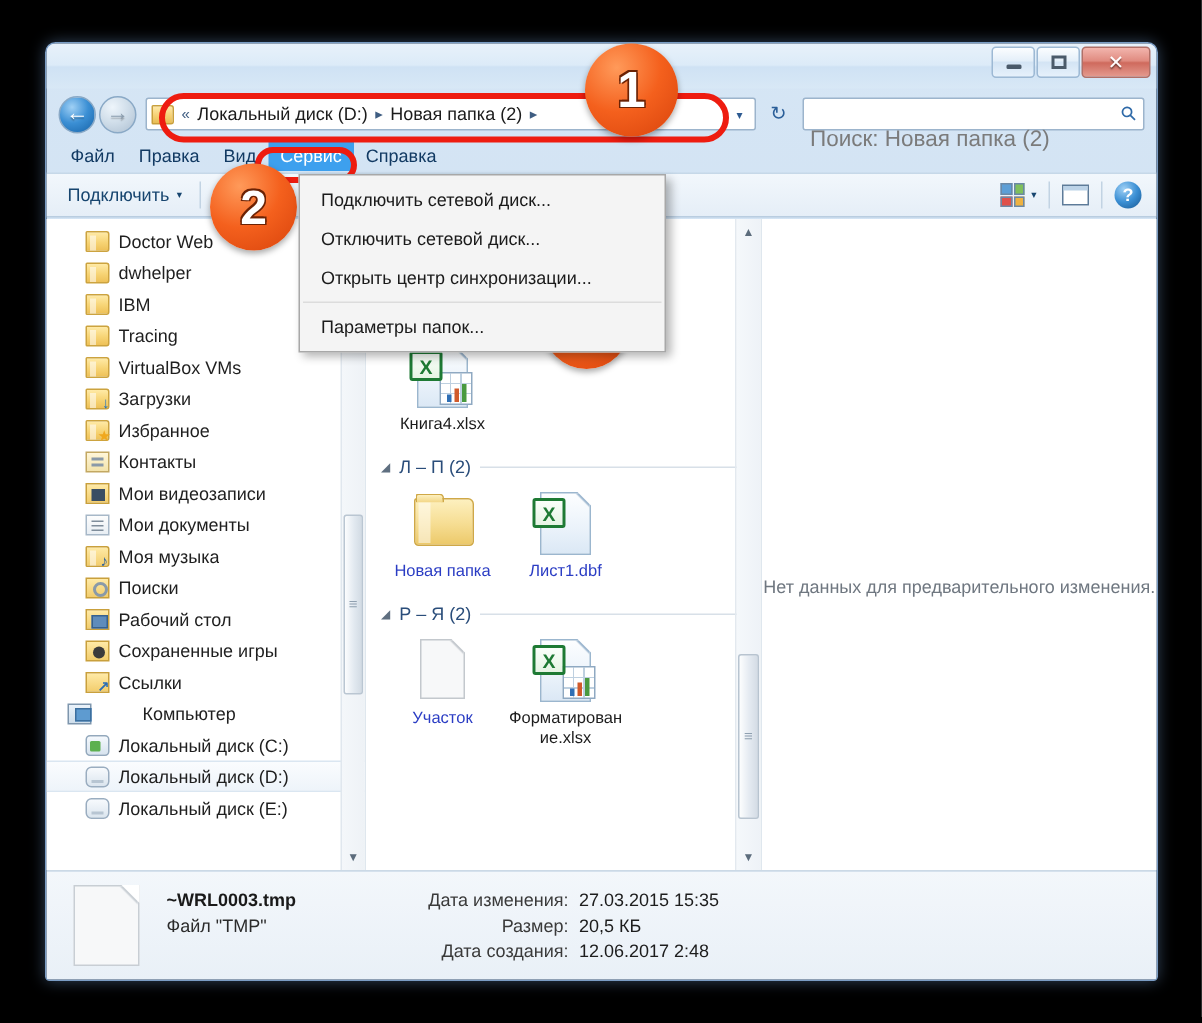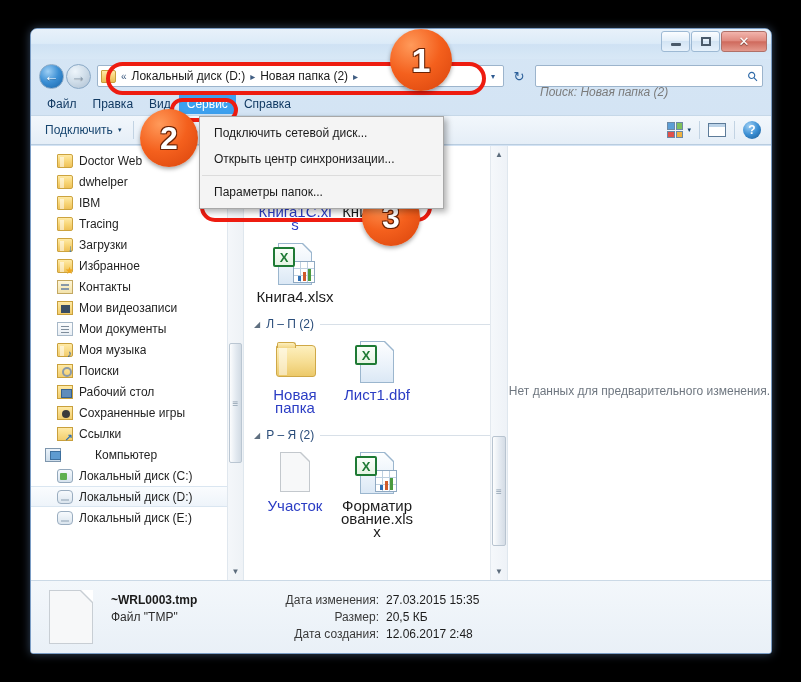--- a/index.html
+++ b/index.html
@@ -91,21 +91,21 @@
     flex: none; width: 22px; height: 22px; margin-left: 4px;
     display: flex; align-items: center; justify-content: center;
     color: #2b5f99; font-size: 13px; cursor: default;
   }
   .searchbox {
     flex: none; width: 228px; height: 22px; margin-left: 5px;
     background: #fff; border: 1px solid #9cb4cc; border-radius: 2px;
     display: flex; align-items: center; padding: 0 4px;
   }
   .searchbox .ph {
-    flex: 1; font-size: 12px; color: #7b7b7b; font-style: italic;
+    flex: 1; font-size: 15px; color: #7b7b7b; 
     white-space: nowrap; overflow: hidden; margin-top: 32px;
   }
   .searchicon { color: #2f6aa8; font-size: 13px; transform: rotate(-45deg); }
 
   
   .menubar {
     position: absolute; left: 0; top: 64px; width: 100%; height: 22px;
     display: flex; align-items: center; padding-left: 8px;
   }
   .menuitem {
@@ -236,21 +236,21 @@
   }
   .ghdr .tri { font-size: 8px; color: #5f6f80; }
   .ghdr .line { flex: 1; height: 1px; background: #d8e0e8; }
   .icons { display: flex; flex-wrap: wrap; gap: 0; }
   .cell {
     width: 82px; padding: 4px 2px 6px 2px;
     display: flex; flex-direction: column; align-items: center;
     cursor: default;
   }
   .cell .label {
-    font-size: 15px; color: #2b3dc4; text-align: center;
+    font-size: 11px; color: #2b3dc4; text-align: center;
     line-height: 13px; margin-top: 3px; word-break: break-word;
   }
   .cell .label.dark { color: #1c1c1c; }
   .fileico { width: 46px; height: 46px; position: relative; }
   .sheet {
     position: absolute; left: 6px; top: 2px; width: 34px; height: 42px;
     background: linear-gradient(to bottom,#fdfeff 0%,#eaf2fa 60%,#dbe8f5 100%);
     border: 1px solid #9bb6ce;
   }
   .sheet::before {
@@ -469,20 +469,24 @@
             </div>
           <div class="navrow indent1">
               <span class="ico ic-folder"></span>
               <span class="lbl">IBM</span>
             </div>
           <div class="navrow indent1">
               <span class="ico ic-folder"></span>
               <span class="lbl">Tracing</span>
             </div>
           <div class="navrow indent1">
+              <span class="ico ic-folder"></span>
+              <span class="lbl">VirtualBox VMs</span>
+            </div>
+          <div class="navrow indent1">
               <span class="ico ic-folder ic-dl"></span>
               <span class="lbl">Загрузки</span>
             </div>
           <div class="navrow indent1">
               <span class="ico ic-folder ic-fav"></span>
               <span class="lbl">Избранное</span>
             </div>
           <div class="navrow indent1">
               <span class="ico ic-cont"></span>
               <span class="lbl">Контакты</span>
@@ -669,20 +673,21 @@
         <div class="drow">
           <div class="dcol1"></div>
           <div class="dcol2">Дата создания:</div>
           <div class="dval">12.06.2017 2:48</div>
         </div>
       </div>
     </div>
 
     <div class="dropdown" style="left:168px; top:87px; width:245px;">
       <div class="dditem">Подключить сетевой диск...</div>
+      <div class="dditem">Отключить сетевой диск...</div>
       <div class="dditem">Открыть центр синхронизации...</div>
       <div class="ddsep"></div>
       <div class="dditem">Параметры папок...</div>
     </div>
   </div>
 
   <div class="hl" style="left:106px; top:62px; width:380px; height:33px;"></div>
   <div class="hl" style="left:170px; top:98px; width:68px; height:24px; border-radius:14px;"></div>
   <div class="hl" style="left:200px; top:192px; width:232px; height:30px; border-radius:15px;"></div>
 

